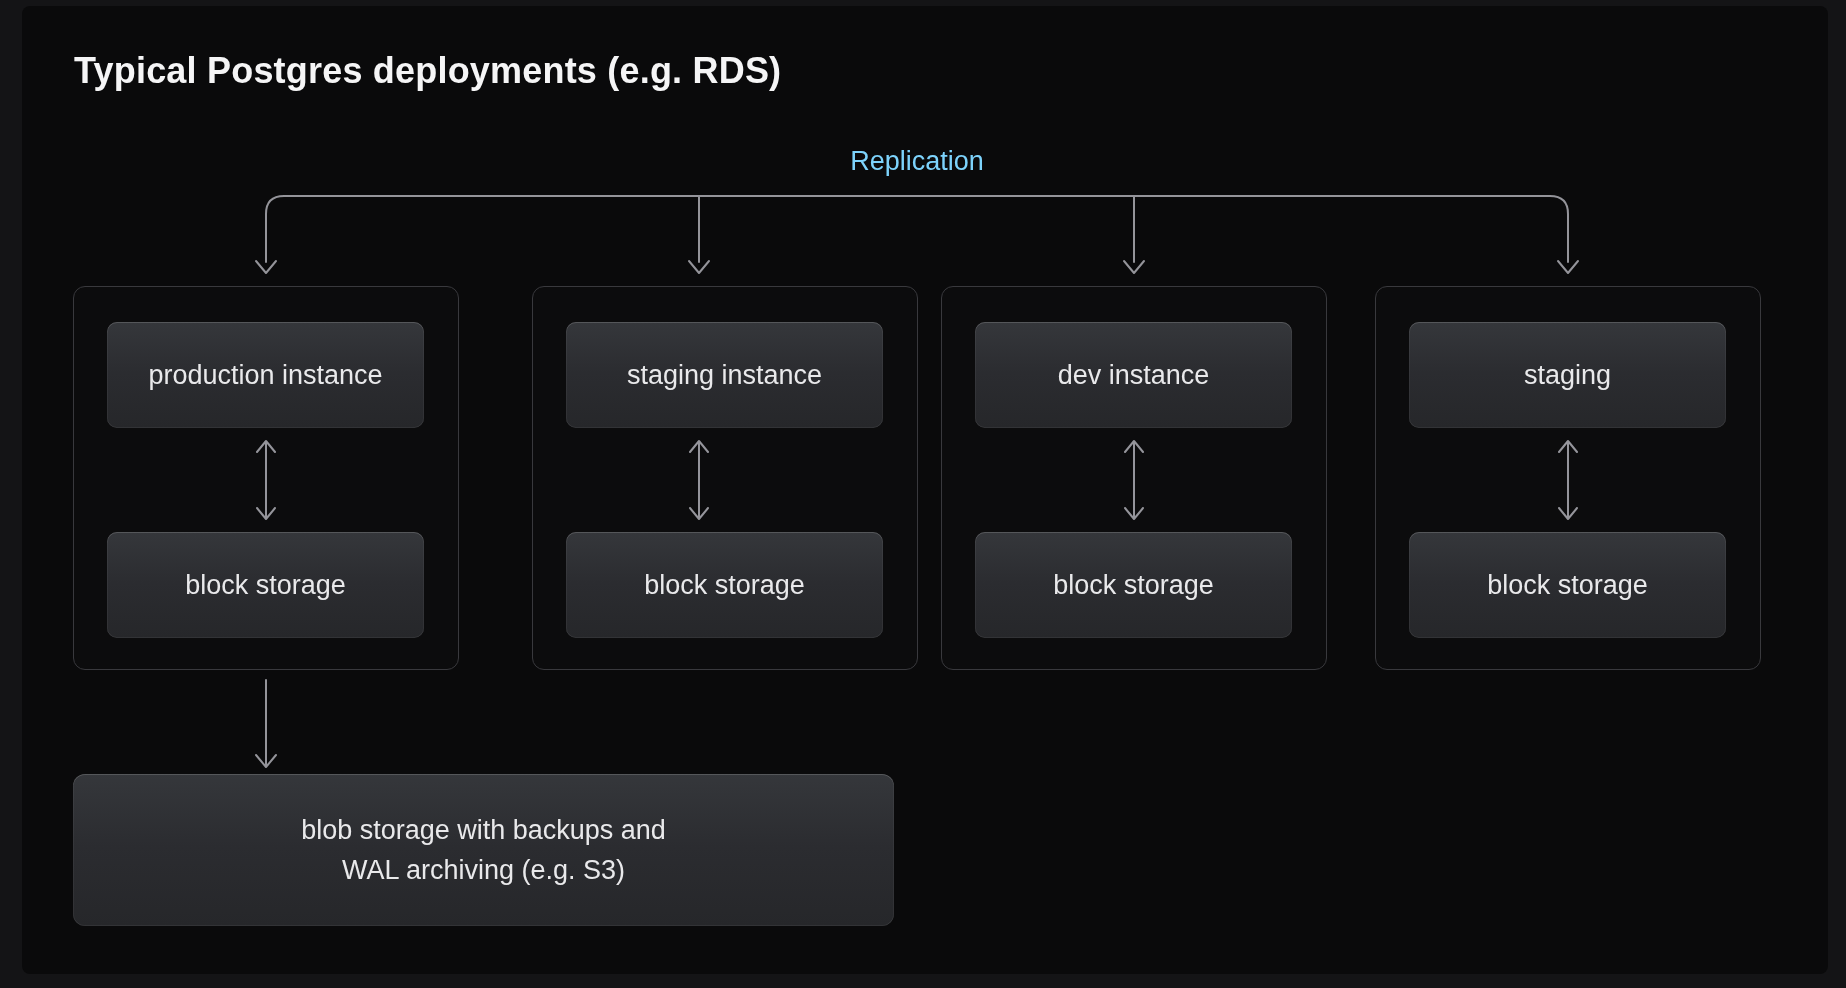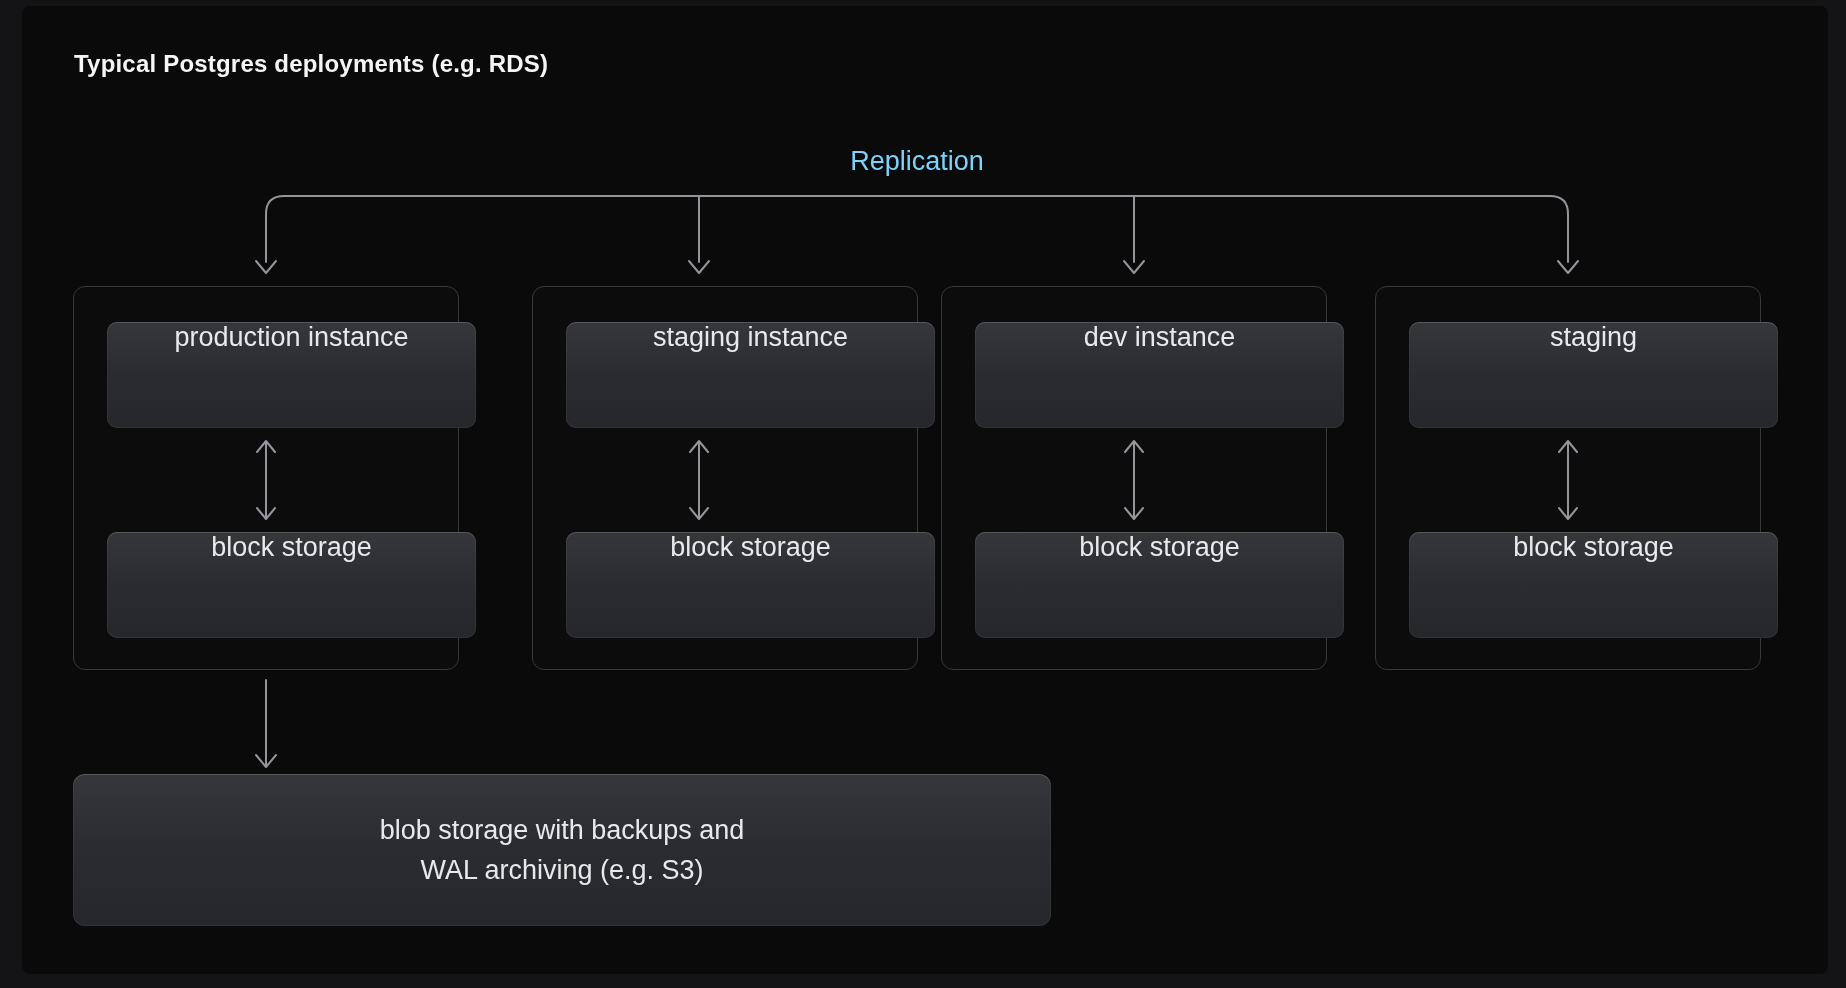--- a/index.html
+++ b/index.html
@@ -23,21 +23,21 @@
     width: 1806px;
     height: 968px;
     background: #0a0a0b;
     border-radius: 8px;
     z-index: 0;
   }
   #page-title {
     position: absolute;
     left: 74px;
     top: 50px;
-    font-size: 24px;
+    font-size: 36px;
     font-weight: 600;
     letter-spacing: 0.2px;
     color: #f5f5f6;
     z-index: 3;
   }
   #replication-label {
     position: absolute;
     left: 767px;
     top: 146px;
     width: 300px;
@@ -74,42 +74,42 @@
     box-sizing: border-box;
     z-index: 2;
   }
   .group-1 { left: 73px; }
   .group-2 { left: 532px; }
   .group-3 { left: 941px; padding-left: 46px; }
   .group-4 { left: 1375px; }
   .node {
     position: absolute;
     left: 33px;
-    width: 369px;
+    width: 317px;
     height: 106px;
     border-radius: 10px;
     background: linear-gradient(180deg, #35373b 0%, #2b2c30 48%, #26272a 100%);
     box-shadow: inset 0 1px 0 rgba(255,255,255,0.16),
                 inset 1px 0 0 rgba(255,255,255,0.05),
                 inset -1px 0 0 rgba(255,255,255,0.05),
                 inset 0 -1px 0 rgba(255,255,255,0.06);
     display: flex;
-    align-items: flex-start;
+    align-items: center;
     justify-content: center;
     color: #e9e9eb;
     font-size: 27px;
     font-weight: 400;
   }
   .node-instance { top: 35px; }
   .node-storage  { top: 245px; }
   #blob-box {
     position: absolute;
     left: 73px;
     top: 774px;
-    width: 978px;
+    width: 821px;
     height: 152px;
     border-radius: 12px;
     background: linear-gradient(180deg, #35373b 0%, #2b2c30 48%, #26272a 100%);
     box-shadow: inset 0 1px 0 rgba(255,255,255,0.16),
                 inset 1px 0 0 rgba(255,255,255,0.05),
                 inset -1px 0 0 rgba(255,255,255,0.05),
                 inset 0 -1px 0 rgba(255,255,255,0.06);
     display: flex;
     flex-direction: column;
     align-items: center;

